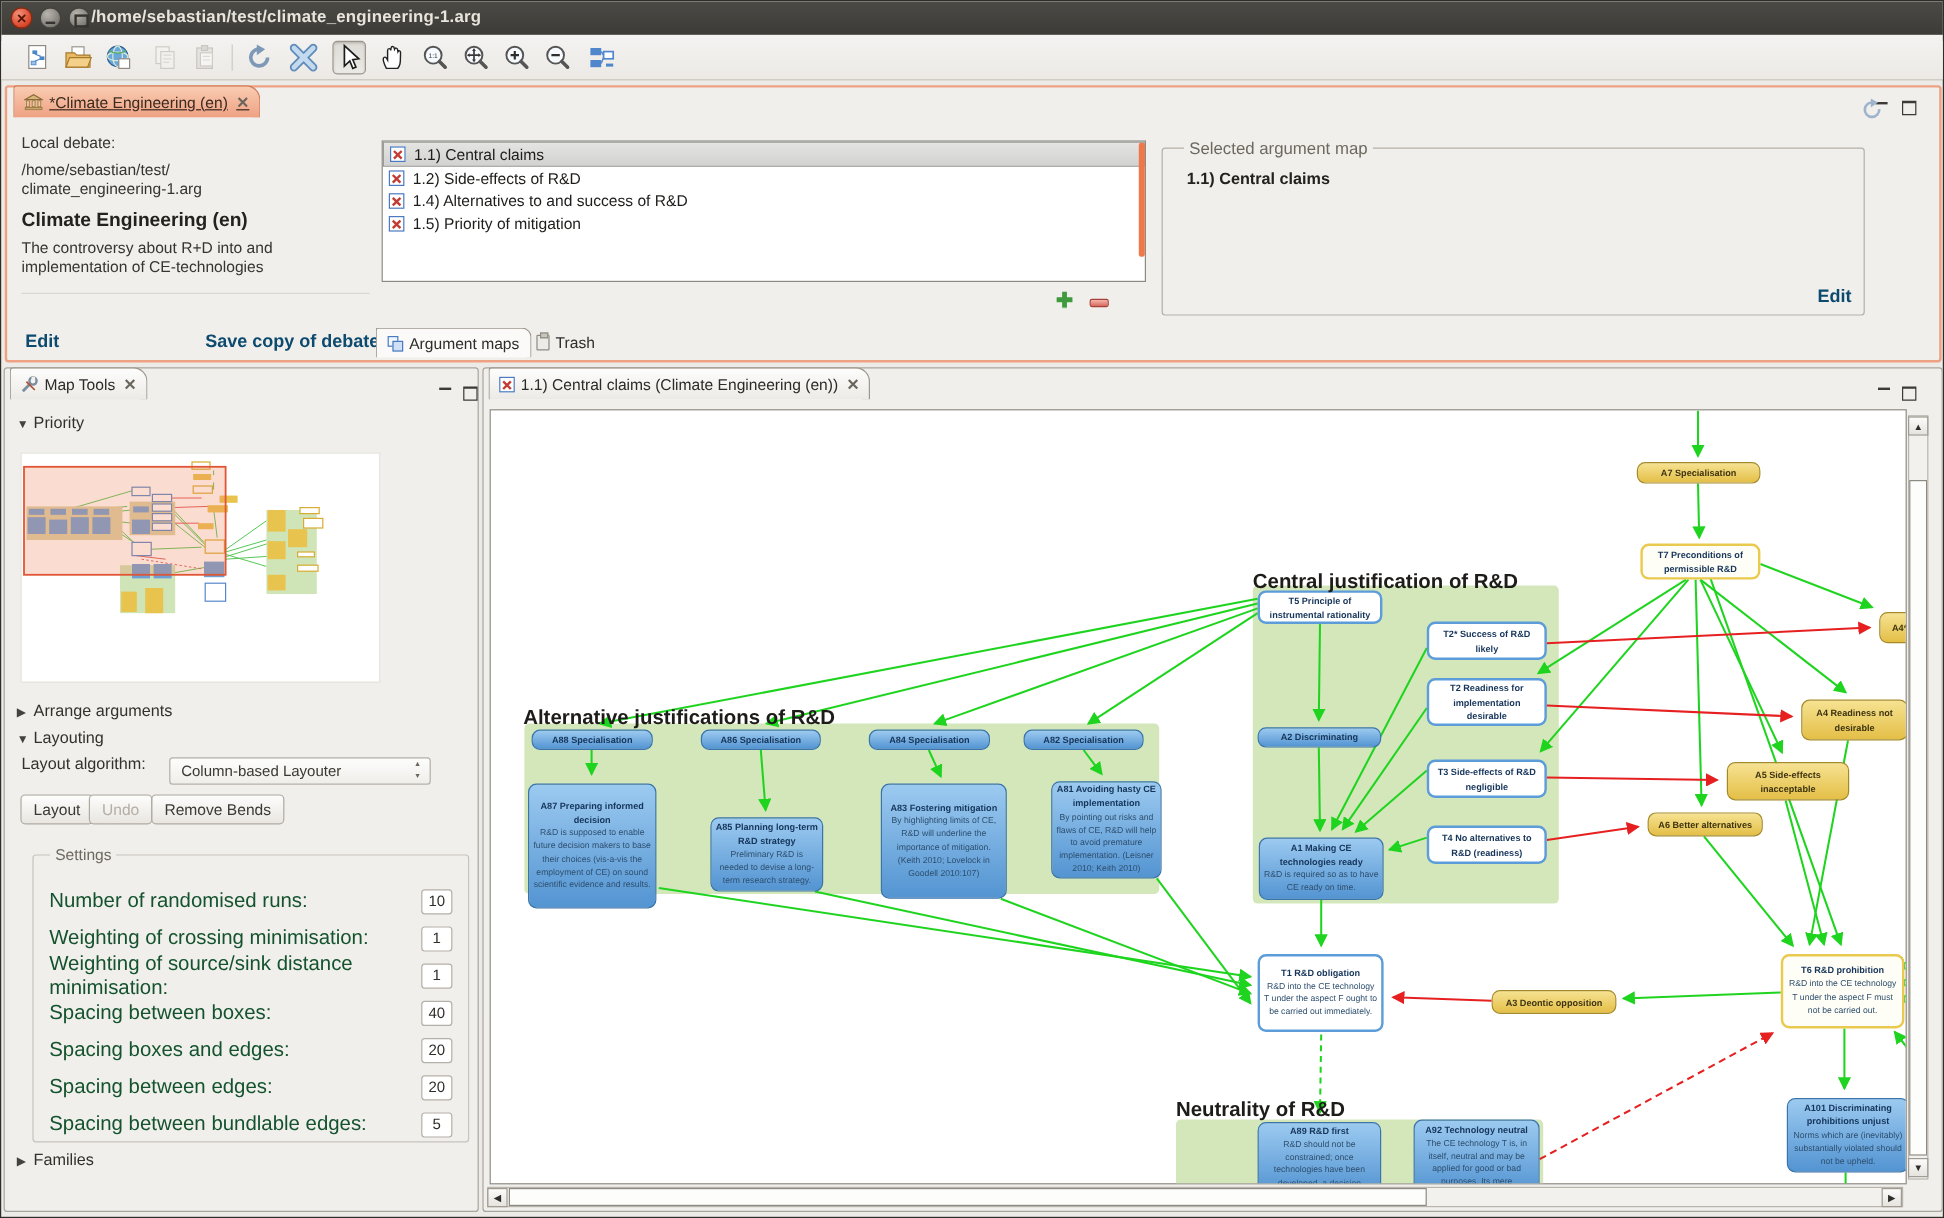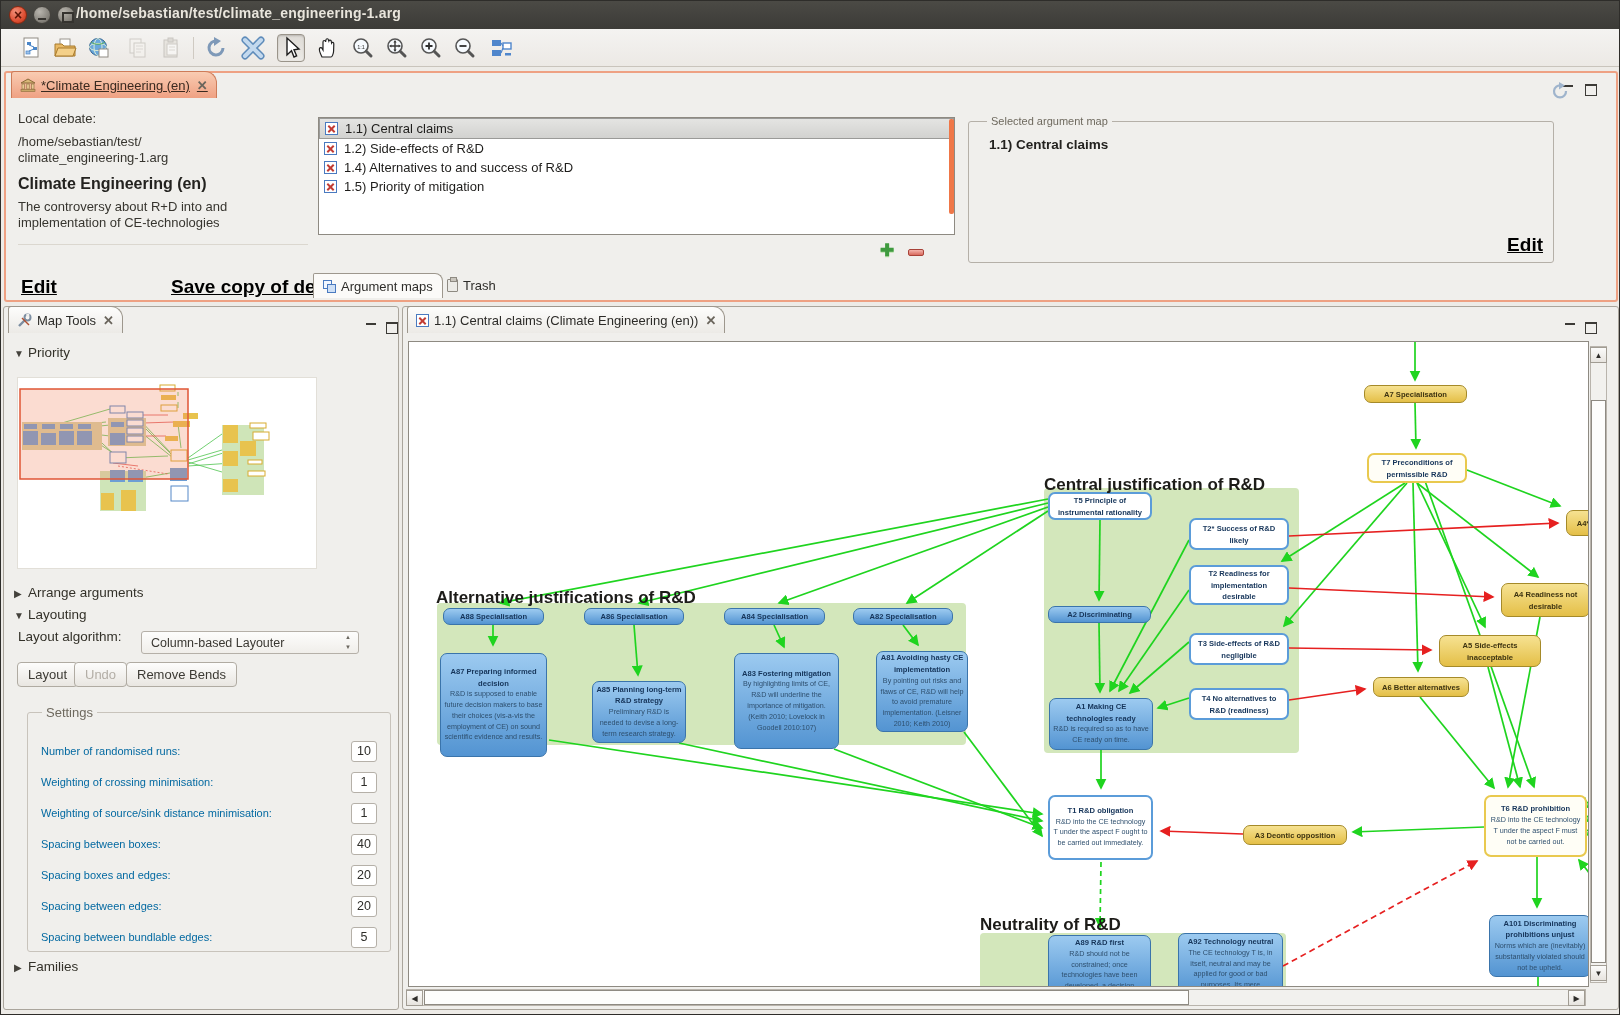--- a/index.html
+++ b/index.html
@@ -36,21 +36,21 @@
   .vctrl.minb:after{content:"";position:absolute;left:2px;top:2px;width:10px;height:0;border-top:2px solid #3c3a36;}
   .vctrl.maxb:after{content:"";position:absolute;left:2px;top:1px;width:10px;height:9px;border:1px solid #3c3a36;border-top:2px solid #3c3a36;}
 
   
   #debate-view{left:3px;top:70px;width:1614px;height:231px;border:2px solid #eea183;background:#f0efec;}
   #debate-tab{left:5px;top:-2px;background:linear-gradient(#f9ccb2,#efa183);border-color:#cd7c59;text-decoration:underline;color:#3a2a20;}
   #dv-left{position:absolute;left:12px;top:38px;width:290px;font-size:13px;color:#37352f;}
   #dv-left .path{margin-top:8px;line-height:1.25;}
   #dv-left h1{font-size:16px;margin:8px 0 6px;color:#23221f;}
   #dv-left .desc{line-height:1.3;border-bottom:1px solid #dbd7cf;padding-bottom:12px;}
-  .linkish{color:#000000;font-weight:bold;text-decoration:underline;font-size:19px;}
+  .linkish{color:#0c4a6e;font-weight:bold;font-size:15px;}
   #dv-edit{position:absolute;left:15px;top:203px;}
   #dv-save{position:absolute;left:165px;top:203px;}
   #map-list{position:absolute;left:312px;top:44px;width:637px;height:118px;background:#fff;border:1px solid #8e8a82;}
   .lrow{position:relative;height:19px;display:flex;align-items:center;gap:7px;padding-left:5px;font-size:13px;color:#1e1d1b;}
   .lrow.sel{background:linear-gradient(#e4e4e2,#d2d2d0);border:1px solid #9a9a98;height:21px;}
   .map-ico{position:relative;width:13px;height:13px;background:#fff;border:1px solid #4a7ac0;flex:0 0 13px;}
   .map-ico:before,.map-ico:after{content:"";position:absolute;left:1px;top:5px;width:9px;height:2px;background:#c23c34;}
   .map-ico:before{transform:rotate(45deg);}
   .map-ico:after{transform:rotate(-45deg);}
   #list-scroll{position:absolute;left:943px;top:46px;width:5px;height:95px;background:#ef7748;border-radius:2px;}
@@ -59,42 +59,42 @@
   .btab{position:absolute;top:200px;height:25px;display:flex;align-items:center;gap:5px;padding:0 9px;font-size:13px;color:#2e2d2a;}
   #tab-argmaps{left:307px;background:#fbfaf8;border:1px solid #9d978d;border-bottom:none;border-radius:2px 8px 0 0;}
   #tab-trash{left:432px;}
   .stackico{position:relative;width:13px;height:13px;}
   .stackico i{position:absolute;border:1px solid #4a7ac0;background:#dfeafa;width:9px;height:9px;display:block;}
   .stackico i:first-child{left:0;top:0;background:#f2f7ff;}
   .stackico i:last-child{left:4px;top:4px;background:#cfe0f6;}
   .clipico{position:relative;width:11px;height:13px;background:#ecebe7;border:1px solid #8e8a82;border-radius:1px;}
   .clipico:before{content:"";position:absolute;left:2px;top:-3px;width:5px;height:3px;background:#cac6be;border:1px solid #8e8a82;}
   #sel-map-group{position:absolute;left:960px;top:42px;width:586px;height:148px;border:1px solid #b5b0a8;border-radius:3px;}
-  #sel-map-group legend{font-size:11px;color:#6e695e;padding:0 4px;margin-left:6px;}
+  #sel-map-group legend{font-size:14px;color:#6e695e;padding:0 4px;margin-left:6px;}
   #sel-map-name{font-size:13.5px;font-weight:bold;color:#23221f;margin:4px 0 0 8px;}
   #dv-edit2{position:absolute;right:10px;bottom:6px;}
   #dv-refresh{position:absolute;left:1544px;top:8px;}
 
   
   #mt-view{left:2px;top:305px;width:396px;height:704px;}
   #mt-tab{left:4px;top:-1px;}
   .sechead{position:absolute;font-size:13.5px;color:#333129;}
   .sechead .tri{display:inline-block;width:14px;color:#44423c;font-size:10px;}
   #minimap{position:absolute;left:13px;top:70px;width:300px;height:192px;background:#fff;border:1px solid #e2dfd8;}
   #mt-algo-label{position:absolute;left:14px;top:322px;font-size:13.5px;color:#333129;}
   #mt-combo{position:absolute;left:137px;top:324px;width:218px;height:23px;background:linear-gradient(#fdfdfc,#f0eeea);
      border:1px solid #b5b0a8;border-radius:3px;font-size:12.5px;color:#3a3832;display:flex;align-items:center;padding-left:9px;}
   #mt-combo .spin{position:absolute;right:7px;top:1px;font-size:6px;line-height:1.6;color:#6a675f;text-align:center;}
   .gbtn{position:absolute;top:355px;height:25px;padding:0 10px;background:linear-gradient(#fdfdfc,#e9e6e1);
      border:1px solid #b0aba2;border-radius:4px;font-size:13px;color:#3c3a34;display:flex;align-items:center;}
   .gbtn.dis{color:#b3aea6;}
   #mt-settings{position:absolute;left:21px;top:398px;width:364px;height:247px;border:1px solid #c8c3bb;border-radius:3px;}
   #mt-settings legend{font-size:13px;color:#6e695e;padding:0 4px;margin-left:2px;}
   .srow{position:absolute;left:13px;width:336px;height:22px;display:flex;align-items:center;justify-content:space-between;}
-  .srow label{font-size:11px;color:#0369a1;}
+  .srow label{font-size:17px;color:#14532d;}
   .srow input{width:26px;height:21px;border:1px solid #b5b0a8;border-radius:3px;font:12.5px "Liberation Sans",sans-serif;color:#2e2d29;text-align:center;background:#fff;padding:0;}
 
   
   #cv-view{left:401px;top:305px;width:1217px;height:704px;}
   #cv-tab{left:4px;top:-1px;}
   #canvas{position:absolute;left:407px;top:340px;width:1181px;height:646px;background:#fff;border:1px solid #8e8a82;overflow:hidden;}
   #edges{position:absolute;left:0;top:0;z-index:2;}
   .ggroup{position:absolute;background:#d3e7bb;border-radius:4px;z-index:1;}
   .gtitle{position:absolute;z-index:4;font-size:17px;font-weight:bold;color:#1d1c19;white-space:nowrap;}
   .node{position:absolute;border-radius:7px;text-align:center;overflow:hidden;z-index:3;

